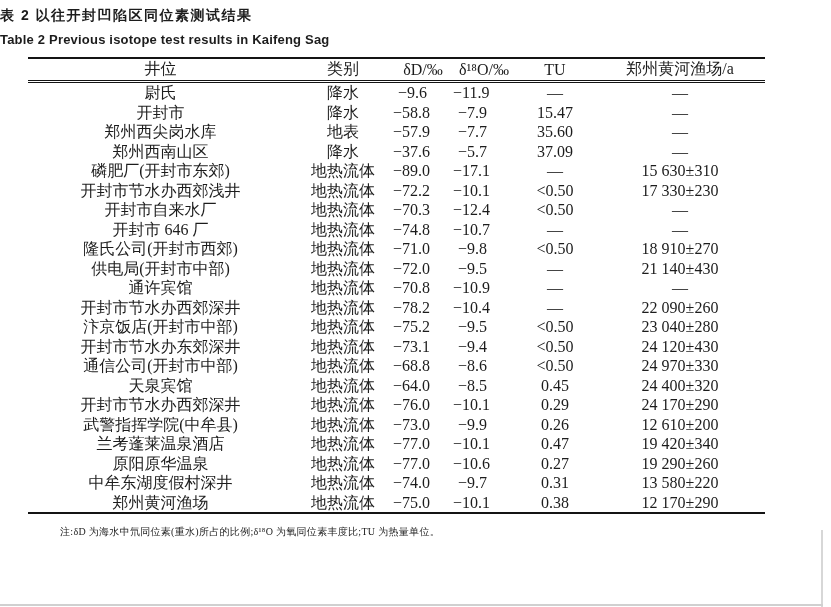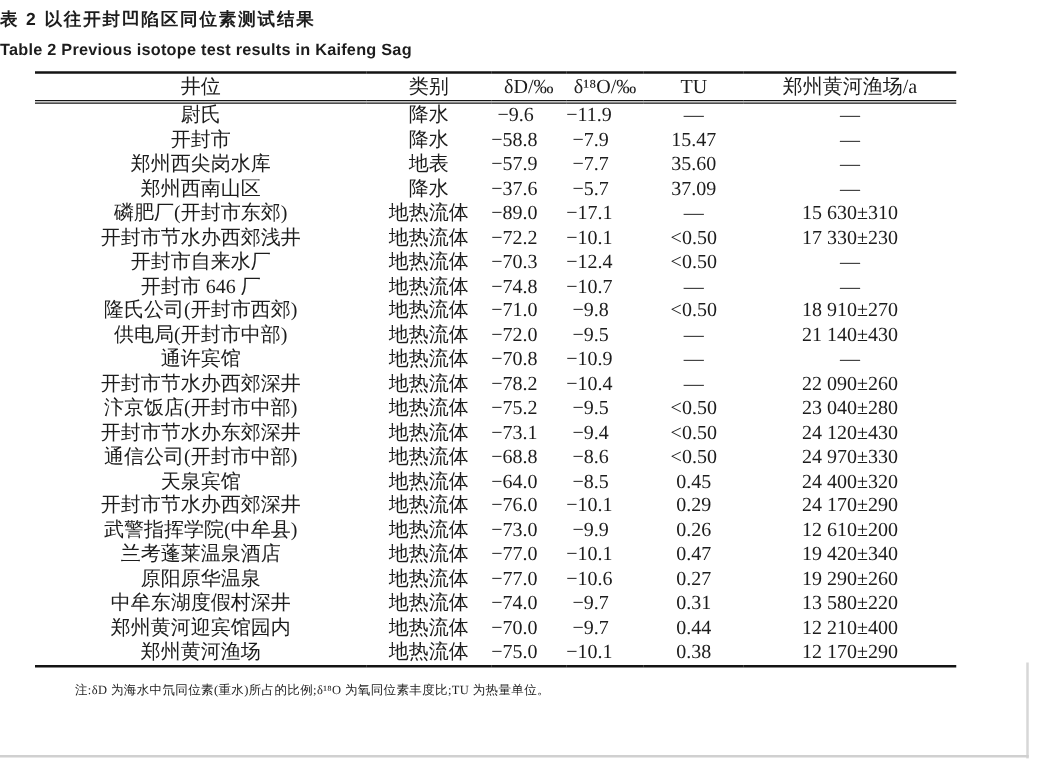--- a/index.html
+++ b/index.html
@@ -249,28 +249,20 @@
         </tr>
         <tr>
           <td class="c0">中牟东湖度假村深井</td>
           <td class="c1">地热流体</td>
           <td class="c2">−74.0</td>
           <td class="c3">−9.7</td>
           <td class="c4">0.31</td>
           <td class="c5">13 580±220</td>
         </tr>
         <tr>
-          <td class="c0">郑州黄河迎宾馆园内</td>
-          <td class="c1">地热流体</td>
-          <td class="c2">−70.0</td>
-          <td class="c3">−9.7</td>
-          <td class="c4">0.44</td>
-          <td class="c5">12 210±400</td>
-        </tr>
-        <tr>
           <td class="c0">郑州黄河渔场</td>
           <td class="c1">地热流体</td>
           <td class="c2">−75.0</td>
           <td class="c3">−10.1</td>
           <td class="c4">0.38</td>
           <td class="c5">12 170±290</td>
         </tr>
       </tbody>
   </table>
 

